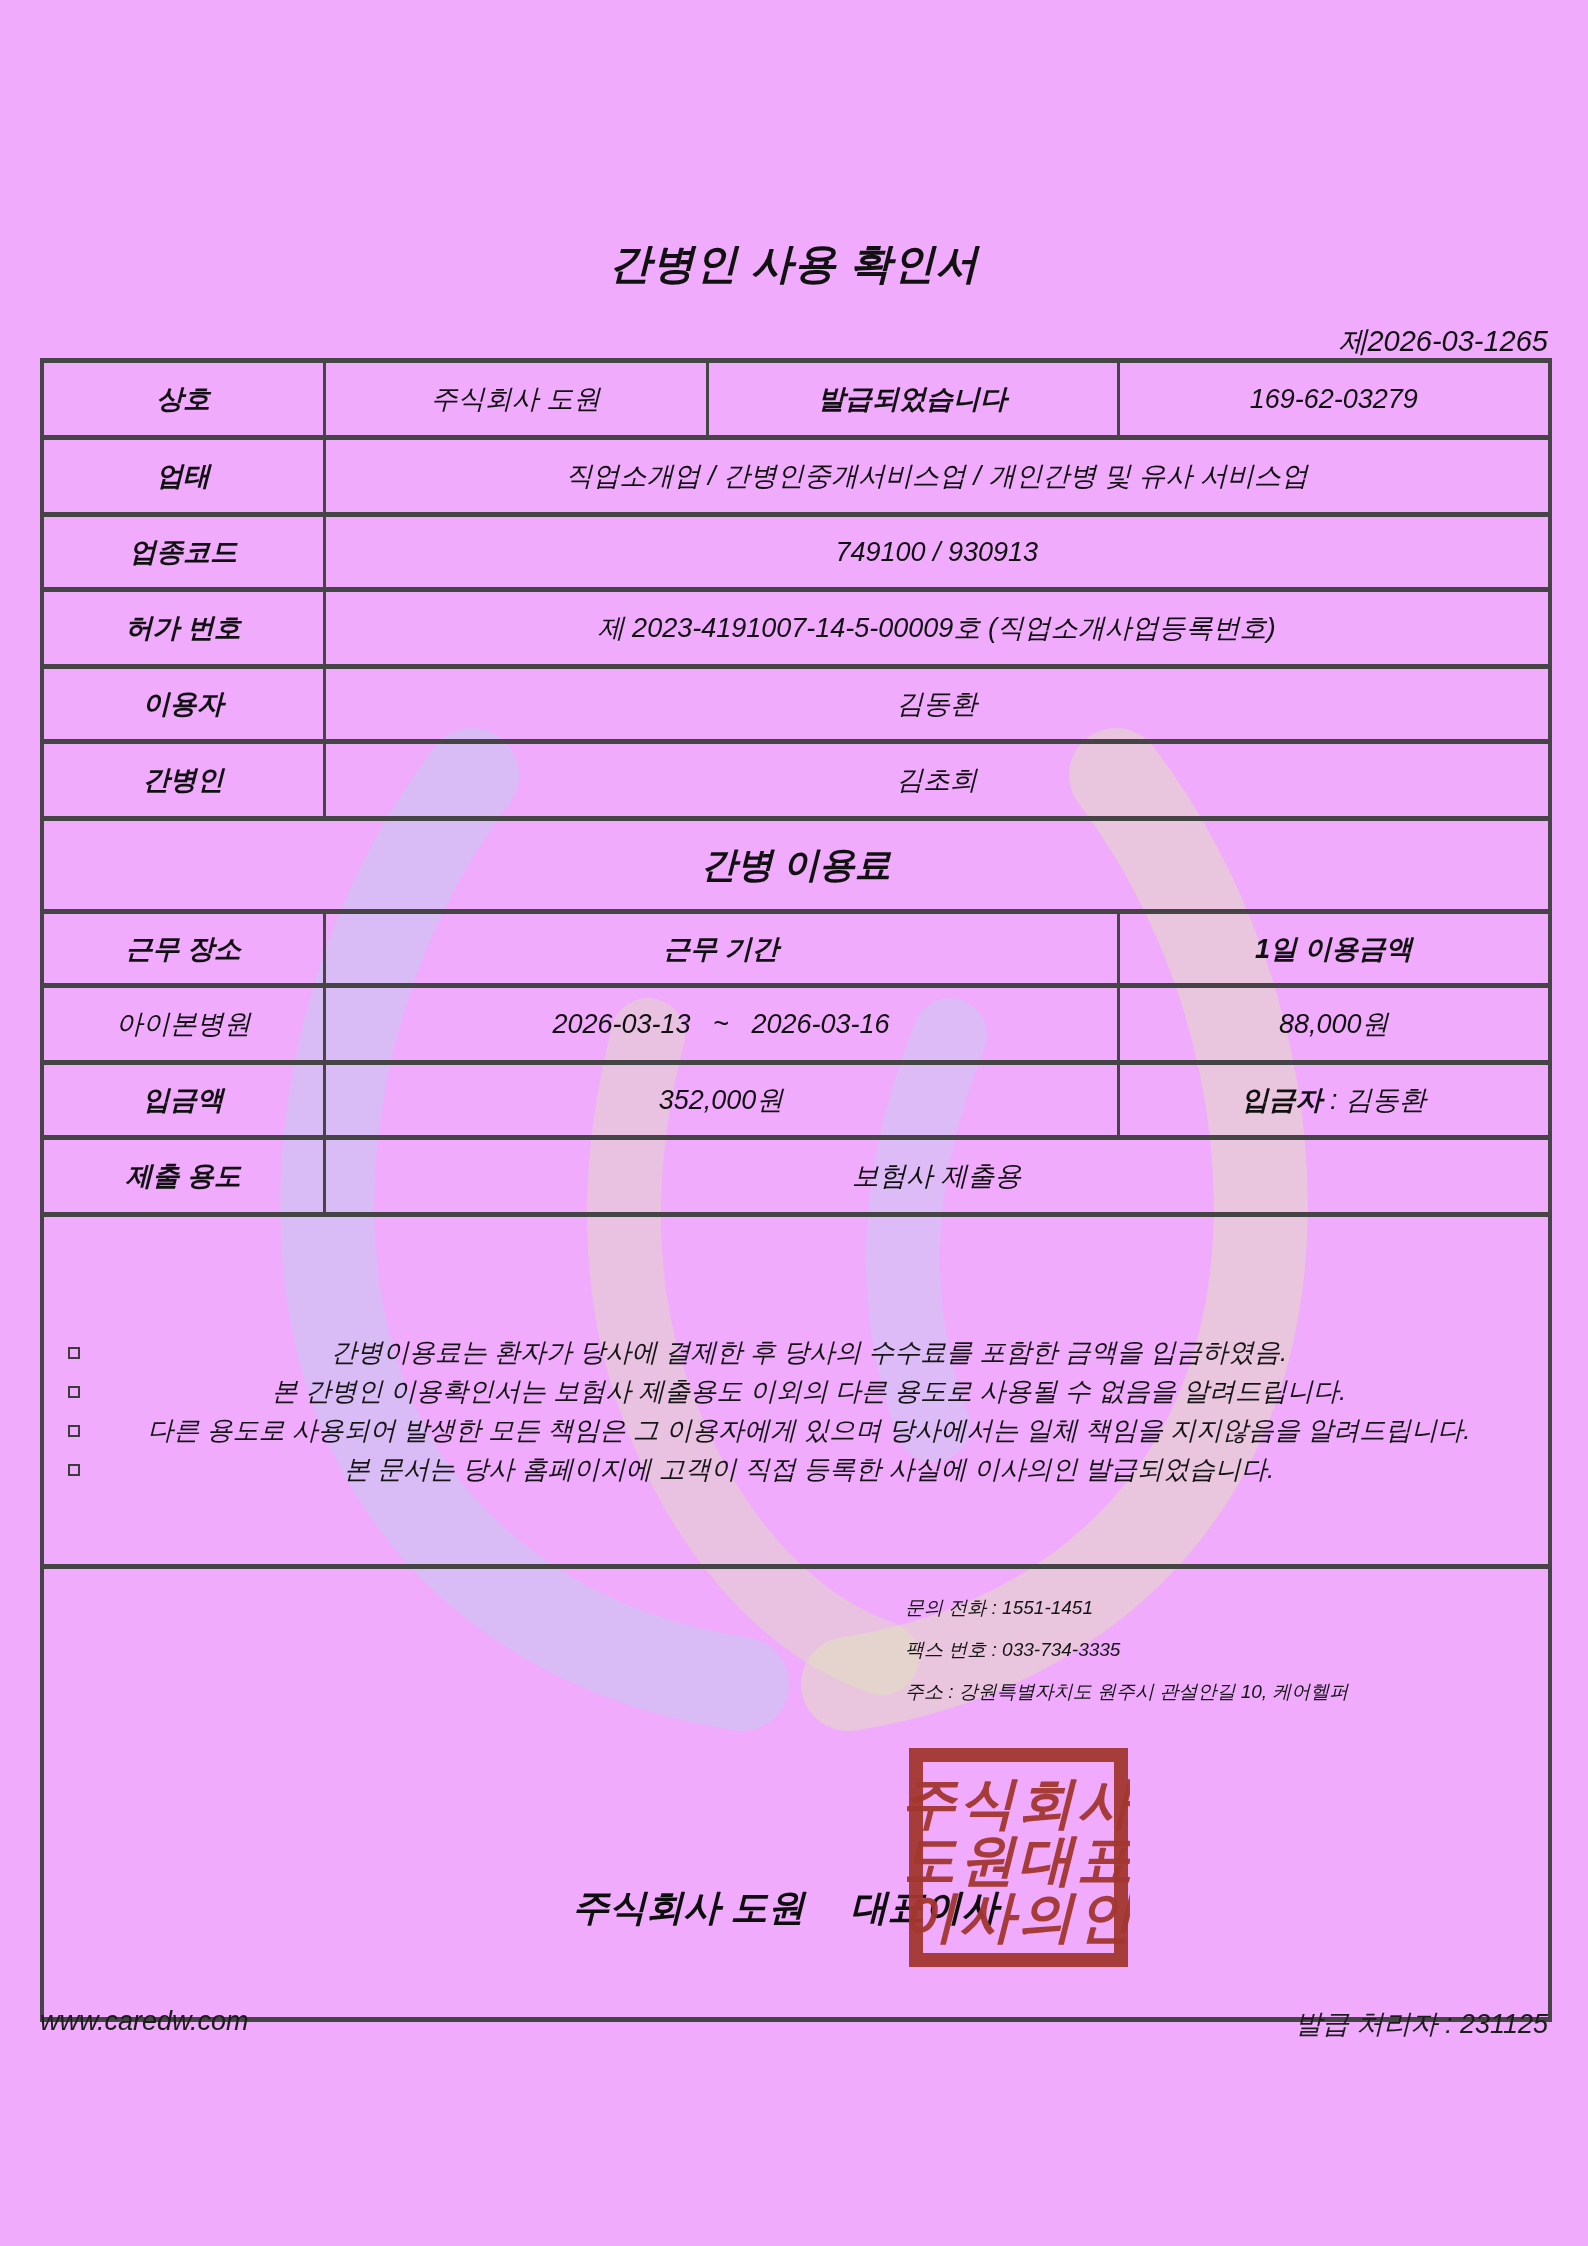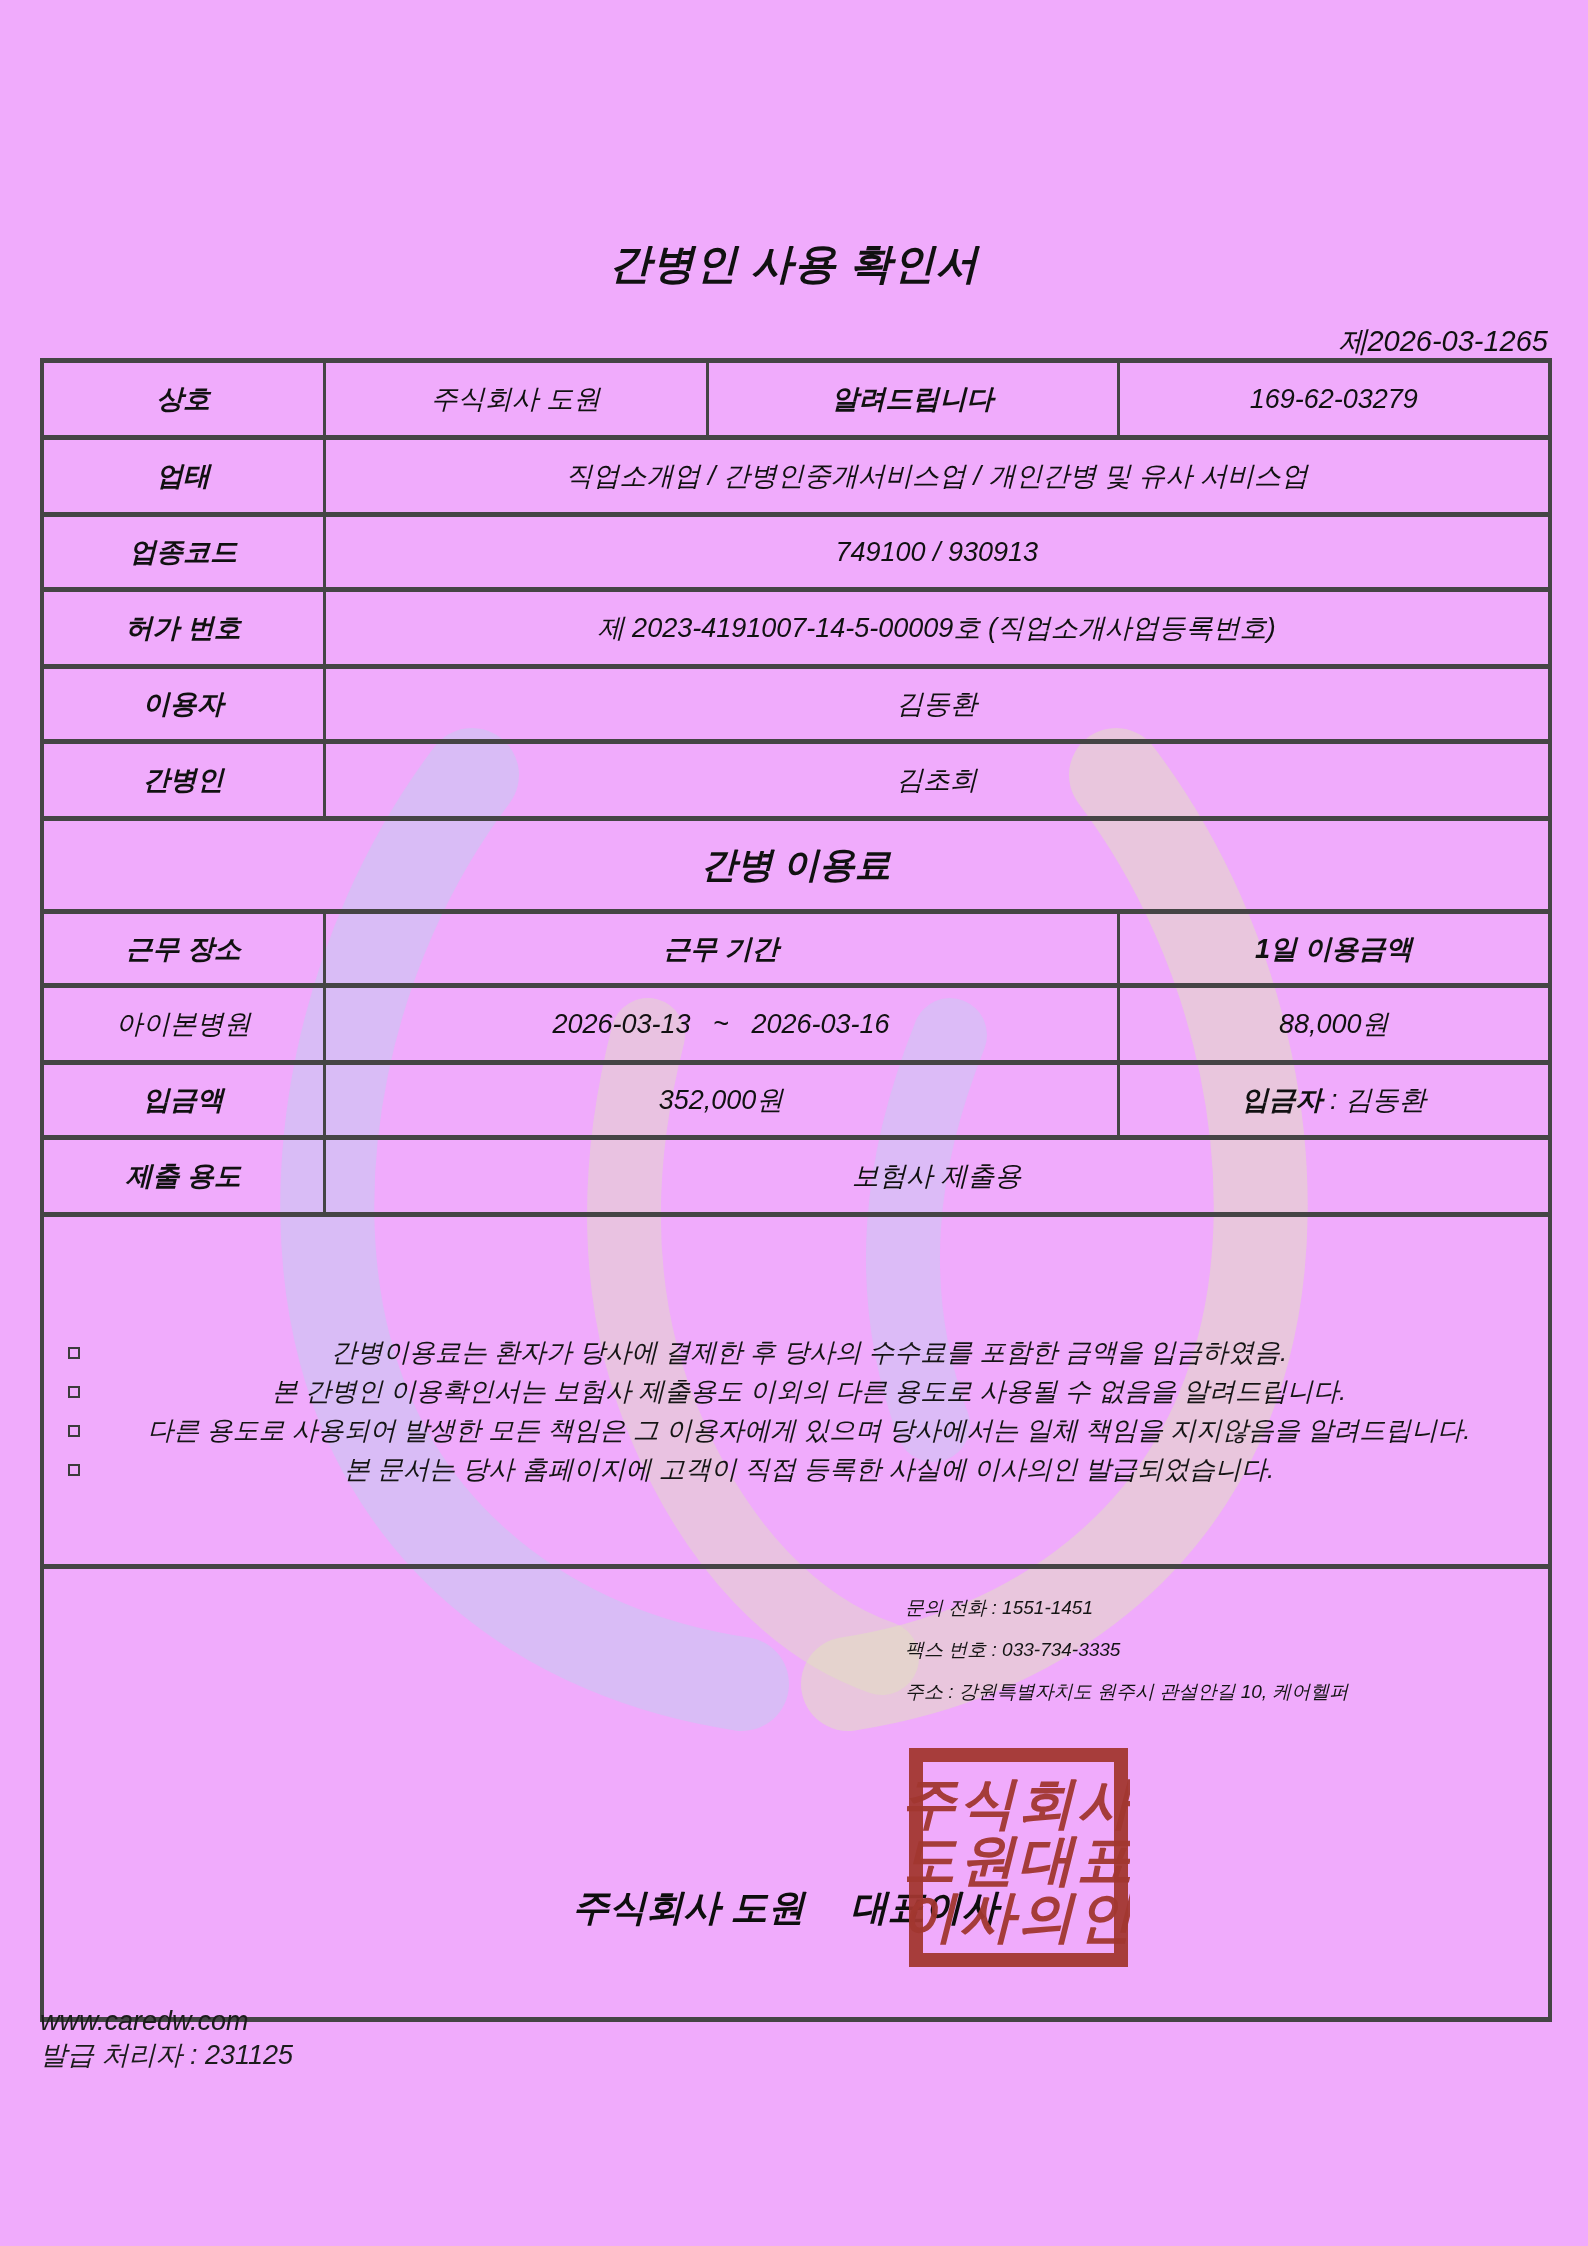--- a/index.html
+++ b/index.html
@@ -63,21 +63,21 @@
   .signature .role{margin-left:46px;}
   .stamp{position:absolute;left:863px;top:177px;}
   .stamp text{
     font-family:"Liberation Sans","DejaVu Sans",sans-serif;
     font-weight:700;font-size:56px;letter-spacing:3px;
   }
 
   .footer{
     position:absolute;left:40px;top:2006px;width:1508px;
     display:flex;justify-content:space-between;align-items:flex-start;
-    font-size:27px;color:#1c1c1c;flex-direction:column;
+    font-size:27px;color:#1c1c1c;
   }
 </style>
 </head>
 <body>
 
 <div class="page">
 
   <svg class="watermark" width="1588" height="2246" viewBox="0 0 1588 2246">
     <g fill="none" stroke-linecap="round">
       <path d="M 472,775 C 340,950 300,1180 345,1350 C 395,1540 550,1655 742,1684" stroke="#BBD5EE" stroke-width="94" opacity="0.42"></path>
@@ -97,21 +97,21 @@
           <col style="width:282px">
           <col style="width:383px">
           <col style="width:411px">
           <col style="width:432px">
         </colgroup>
 
       <tbody>
           <tr>
         <td class="lbl" style="height:72px">상호</td>
         <td>주식회사 도원</td>
-        <td class="lbl">알려드립니다</td>
+        <td class="lbl">발급되었습니다</td>
         <td>169-62-03279</td>
       </tr>
 
       <tr>
         <td class="lbl" style="height:72px">업태</td>
         <td colspan="3">직업소개업 / 간병인중개서비스업 / 개인간병 및 유사 서비스업</td>
       </tr>
 
       <tr>
         <td class="lbl" style="height:70px">업종코드</td>

